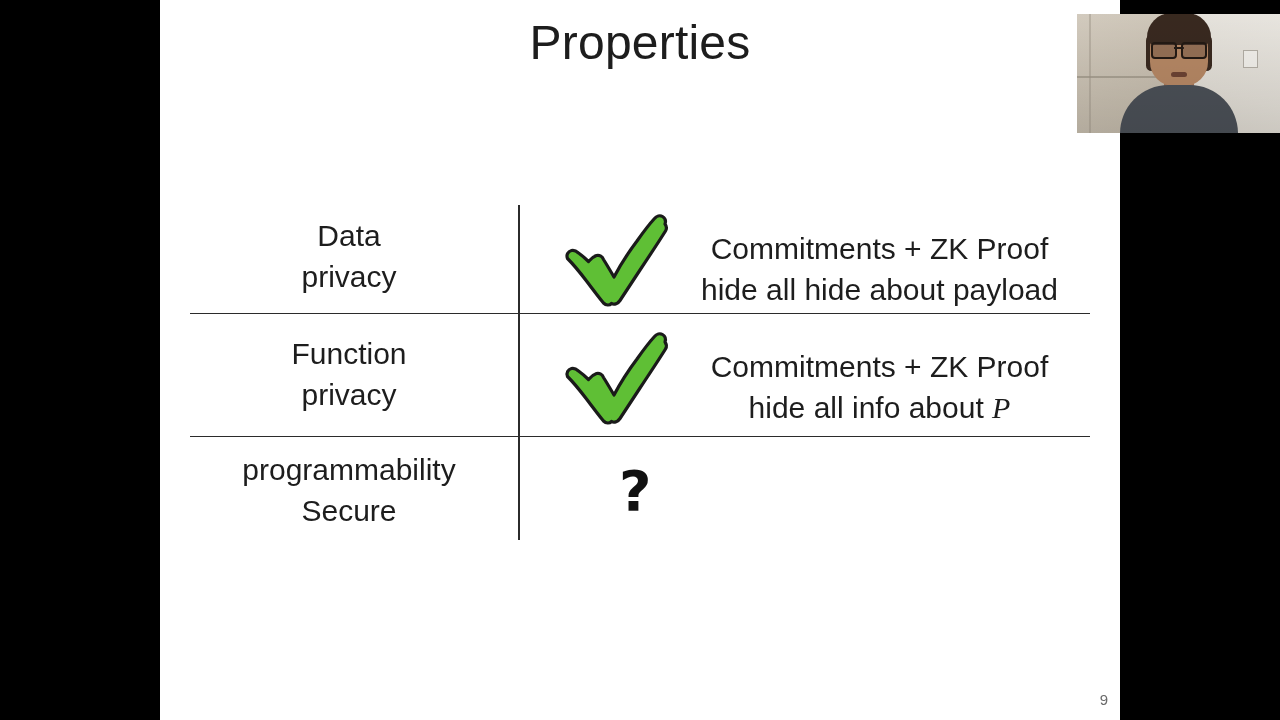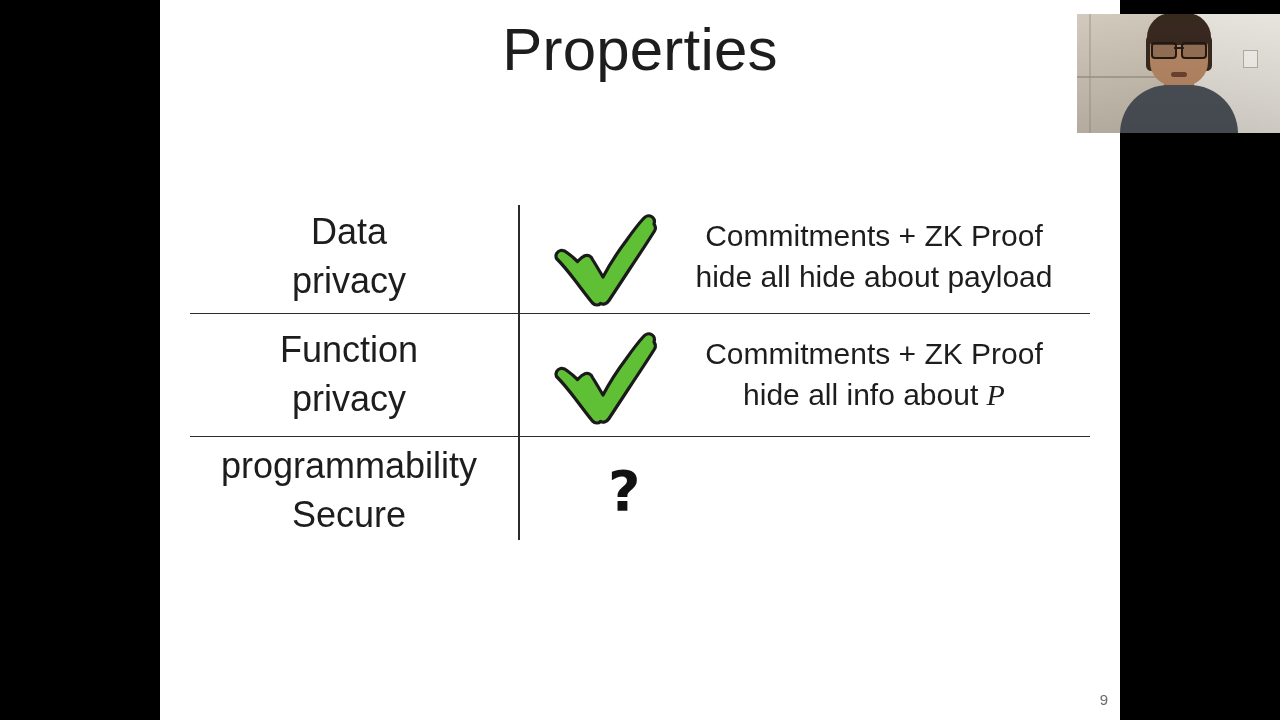--- a/index.html
+++ b/index.html
@@ -31,21 +31,21 @@
     height: 720px;
     background: #ffffff;
   }
 
   #slide-title {
     position: absolute;
     left: 0;
     top: 17px;
     width: 960px;
     text-align: center;
-    font-size: 60px;
+    font-size: 48px;
     font-weight: 400;
     line-height: 1.1;
     color: #1d1d1d;
     letter-spacing: 0.2px;
     white-space: nowrap;
   }
 
   
   #table {
     position: absolute;
@@ -82,32 +82,32 @@
   }
   #row-1 { top: 0px;   height: 113px; }
   #row-2 { top: 113px; height: 123px; }
   #row-3 { top: 236px; height: 109px; }
 
   .cell-label {
     width: 328px;
     box-sizing: border-box;
     padding-right: 10px;
     text-align: center;
-    font-size: 36px;
+    font-size: 30px;
     line-height: 1.36;
     color: #1d1d1d;
     font-weight: 400;
   }
 
   .cell-value {
     width: 572px;
     box-sizing: border-box;
     display: flex;
-    align-items: center;
-    padding-left: 28px;
+    align-items: flex-end;
+    padding-left: 39px;
   }
 
   .check-wrap {
     flex: 0 0 auto;
     width: 118px;
     height: 108px;
     position: relative;
   }
   .check-wrap svg { display: block; width: 118px; height: 108px; }
 

